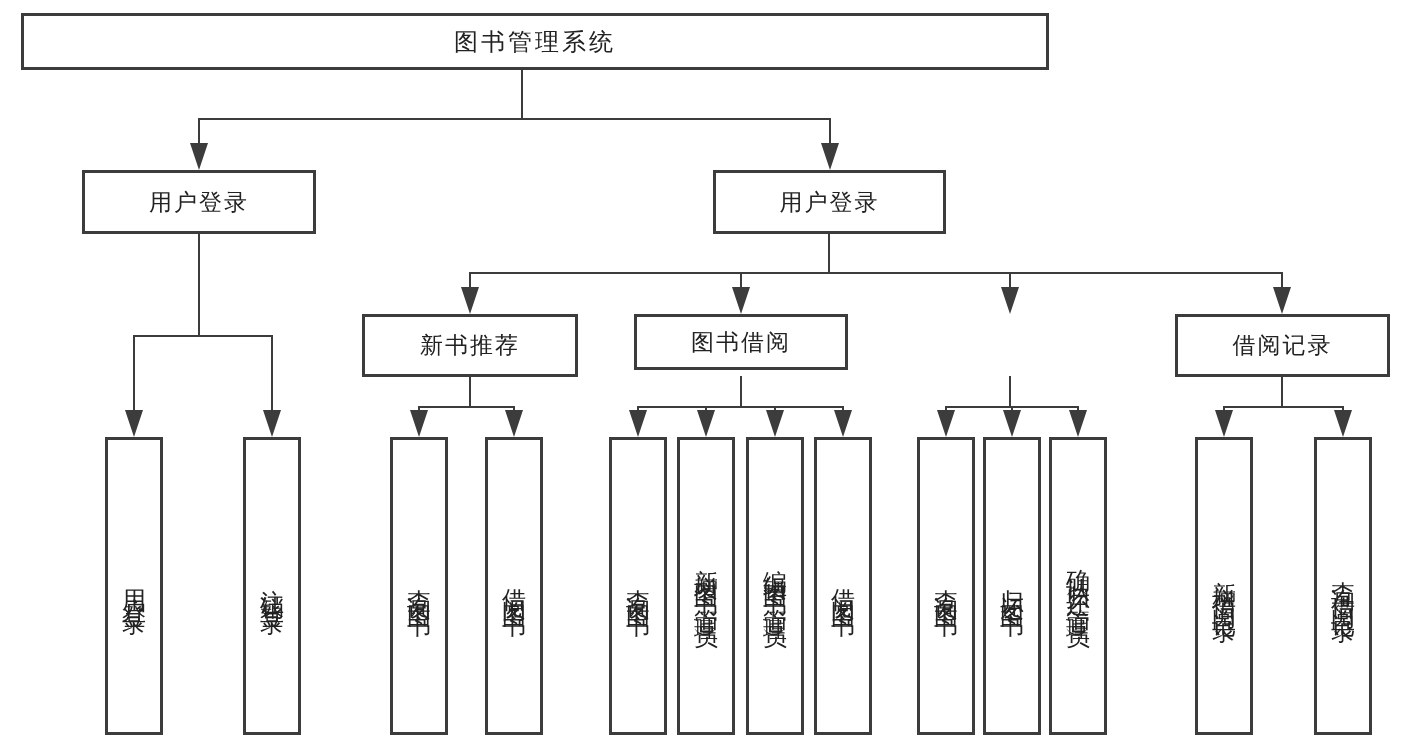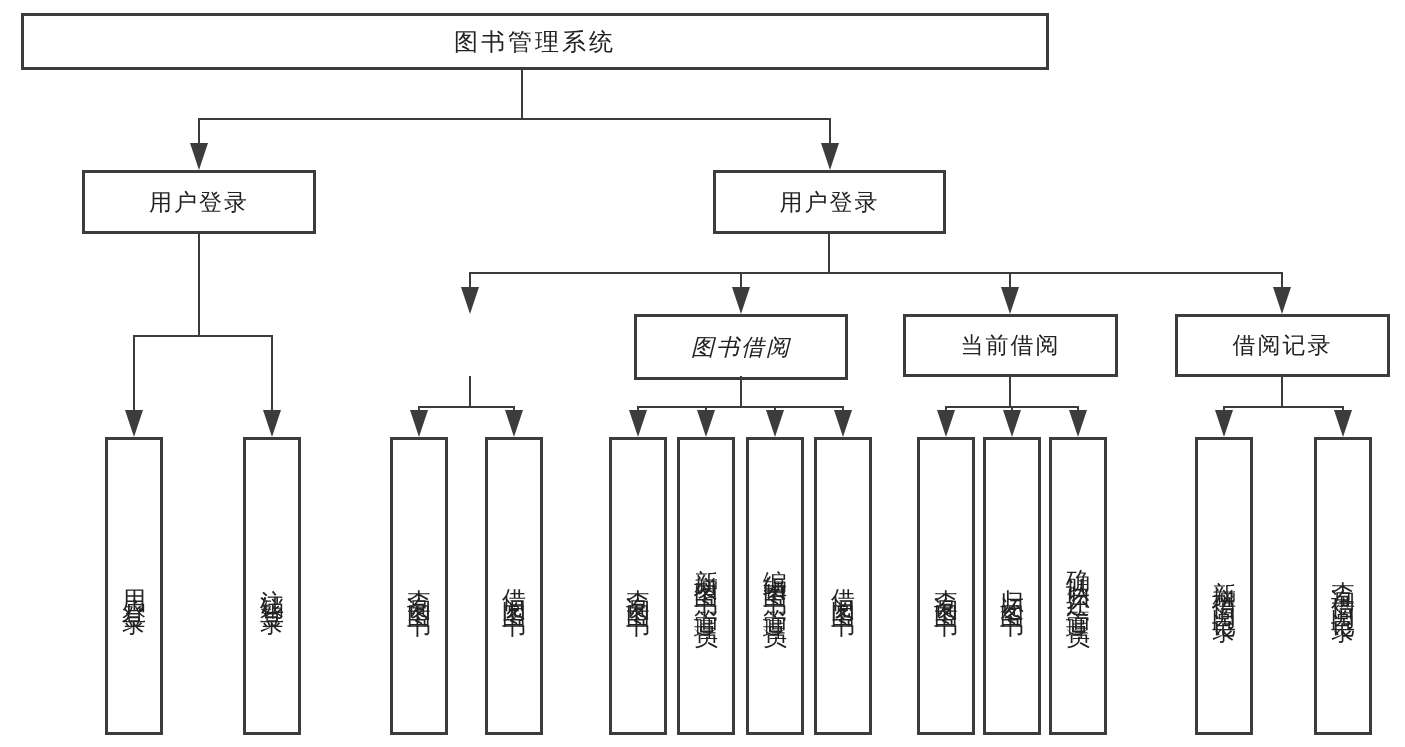--- a/index.html
+++ b/index.html
@@ -94,22 +94,22 @@
   <div class="hline" style="left:469px; top:272px; width:814px;"></div>
   <div class="vline" style="left:469px; top:272px; height:18px;"></div>
   <div class="vline" style="left:740px; top:272px; height:18px;"></div>
   <div class="vline" style="left:1009px; top:272px; height:18px;"></div>
   <div class="vline" style="left:1281px; top:272px; height:18px;"></div>
   <div class="arrow" style="left:470px; top:287px;"></div>
   <div class="arrow" style="left:741px; top:287px;"></div>
   <div class="arrow" style="left:1010px; top:287px;"></div>
   <div class="arrow" style="left:1282px; top:287px;"></div>
 
-  <div class="box" style="left:634px; top:314px; width:214px; height:66px;font-style:italic;">图书借阅</div>
-  <div class="box" style="left:903px; top:314px; width:215px; height:63px;">当前借阅</div>
+  <div class="box" style="left:362px; top:314px; width:216px; height:63px;">新书推荐</div>
+  <div class="box" style="left:634px; top:314px; width:214px; height:56px;">图书借阅</div>
   <div class="box" style="left:1175px; top:314px; width:215px; height:63px;">借阅记录</div>
 
   <div class="vline" style="left:469px; top:376px; height:32px;"></div>
   <div class="hline" style="left:418px; top:406px; width:97px;"></div>
   <div class="vline" style="left:418px; top:406px; height:7px;"></div>
   <div class="vline" style="left:513px; top:406px; height:7px;"></div>
   <div class="arrow" style="left:419px; top:410px;"></div>
   <div class="arrow" style="left:514px; top:410px;"></div>
 
   <div class="vline" style="left:740px; top:376px; height:32px;"></div>

